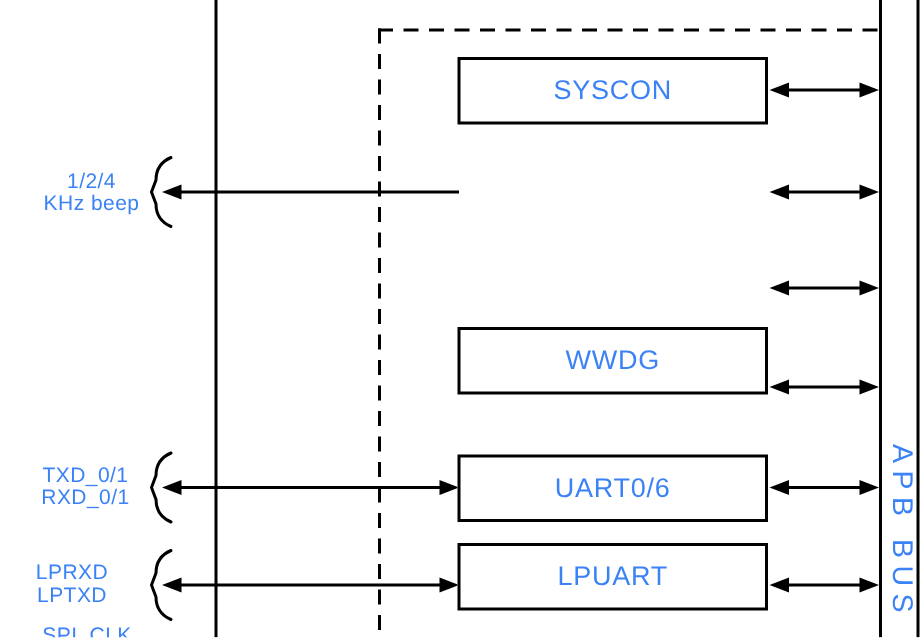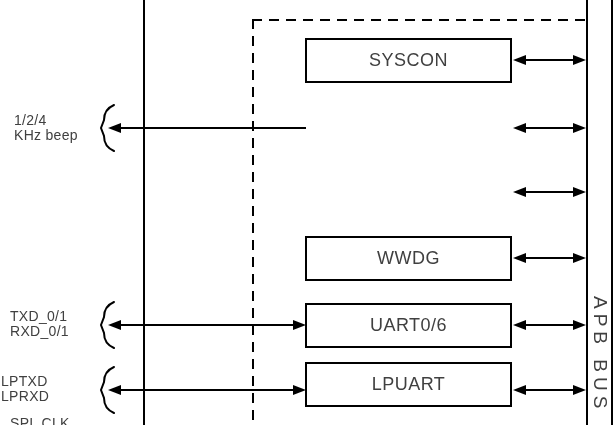--- a/index.html
+++ b/index.html
@@ -7,21 +7,21 @@
     padding: 0;
     background: #ffffff;
   }
   .stage {
     position: relative;
     width: 615px;
     height: 425px;
     background: #ffffff;
     overflow: hidden;
     font-family: "Liberation Sans", sans-serif;
-    color: #404040;
+    color: #3b82f6;
   }
   .layer {
     position: absolute;
     left: 0;
     top: 0;
   }
   .module {
     position: absolute;
     left: 305px;
     width: 207px;
@@ -30,21 +30,21 @@
     border: 2px solid #000000;
     background: #ffffff;
     display: flex;
     align-items: center;
     justify-content: center;
     font-size: 18px;
     letter-spacing: 0.5px;
   }
   .pin-label {
     position: absolute;
-    text-align: left;
+    text-align: center;
     font-size: 14px;
     line-height: 15px;
     letter-spacing: 0.3px;
     white-space: nowrap;
   }
   .bus-label {
     position: absolute;
     left: 588px;
     top: 288px;
     width: 24px;
@@ -124,41 +124,41 @@
     </g>
 
     <path d="M114,105 C107,108 104,113 104,120 L101,128 L104,136 C104,143 107,148 114,151" fill="none" stroke="#000" stroke-width="2" stroke-linecap="round"></path>
     <path d="M114,302 C107,305 104,310 104,317 L101,325 L104,333 C104,340 107,345 114,348" fill="none" stroke="#000" stroke-width="2" stroke-linecap="round"></path>
     <path d="M114,367 C107,370 104,375 104,382 L101,390 L104,398 C104,405 107,410 114,413" fill="none" stroke="#000" stroke-width="2" stroke-linecap="round"></path>
   </svg>
 
   <div class="module" style="top:38px">
     <span>SYSCON</span>
   </div>
-  <div class="module" style="top:236px">
+  <div class="module" style="top:218px">
     <span>WWDG</span>
   </div>
   <div class="module" style="top:303px">
     <span>UART0/6</span>
   </div>
   <div class="module" style="top:362px">
     <span>LPUART</span>
   </div>
 
   <div class="pin-label" style="left:14px; top:113px; width:94px">
     <div>1/2/4</div>
     <div>KHz beep</div>
   </div>
   <div class="pin-label" style="left:10px; top:309px; width:94px">
     <div>TXD_0/1</div>
     <div>RXD_0/1</div>
   </div>
   <div class="pin-label" style="left:1px; top:374px; width:94px">
+    <div>LPRXD</div>
     <div>LPTXD</div>
-    <div>LPRXD</div>
   </div>
   <div class="pin-label" style="left:10px; top:416px; width:96px">
     <div>SPI_CLK</div>
   </div>
 
   <div class="bus-label">
     <span>APB BUS</span>
   </div>
 
 </div>

